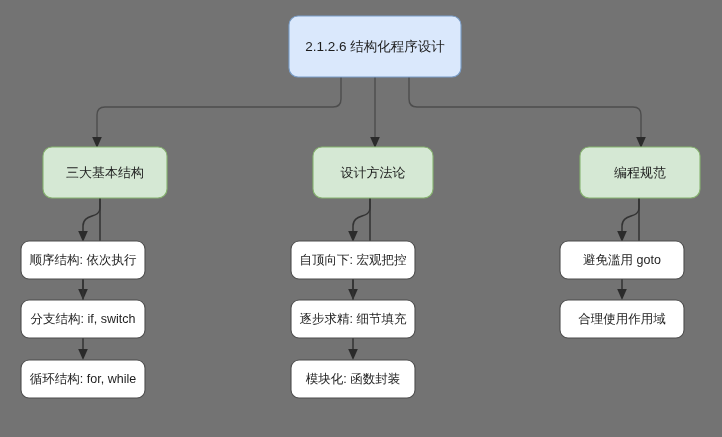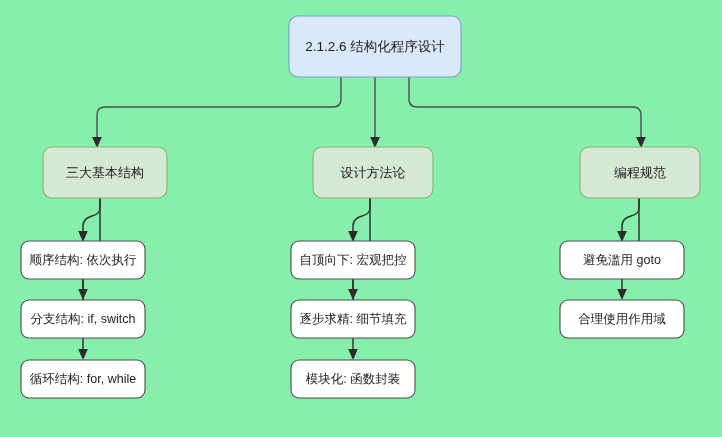--- a/index.html
+++ b/index.html
@@ -10,21 +10,21 @@
   body {
     width: 722px;
     height: 437px;
     font-family: "Liberation Sans", "DejaVu Sans", sans-serif;
     overflow: hidden;
   }
   #diagram-root {
     position: relative;
     width: 722px;
     height: 437px;
-    background: #86efac;
+    background: #737373;
   }
   svg.flow {
     position: absolute;
     top: 0; left: 0;
     width: 722px;
     height: 437px;
   }
   .edge {
     fill: none;
     stroke: #4d4d4d;

